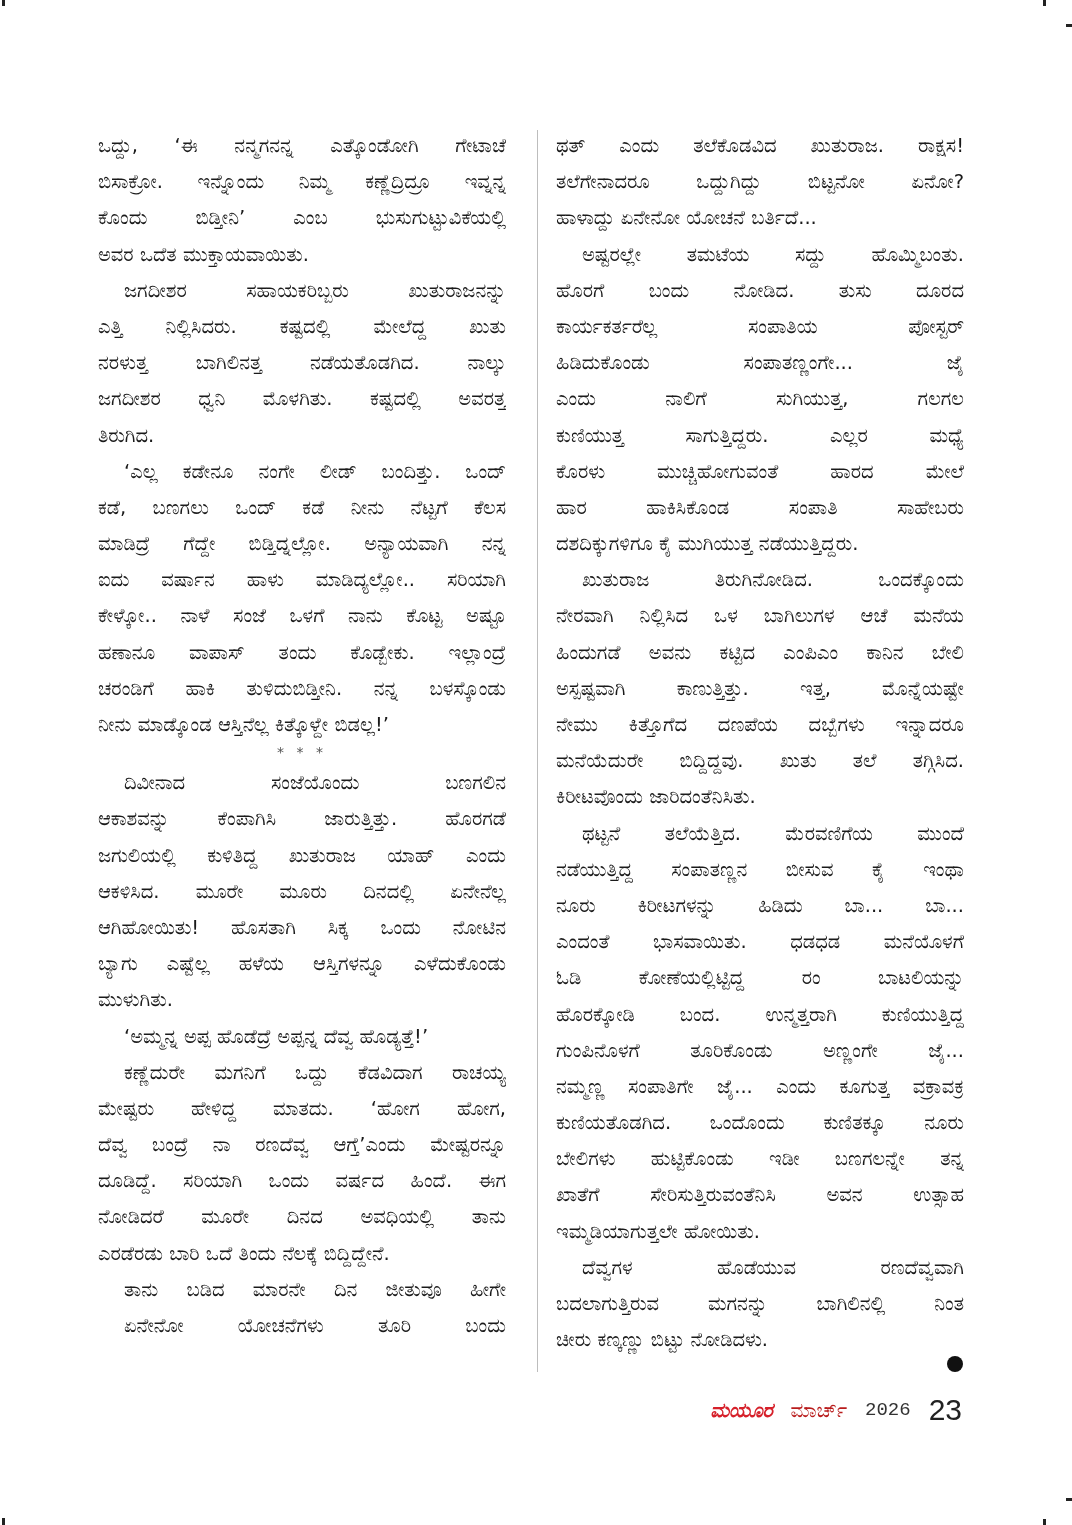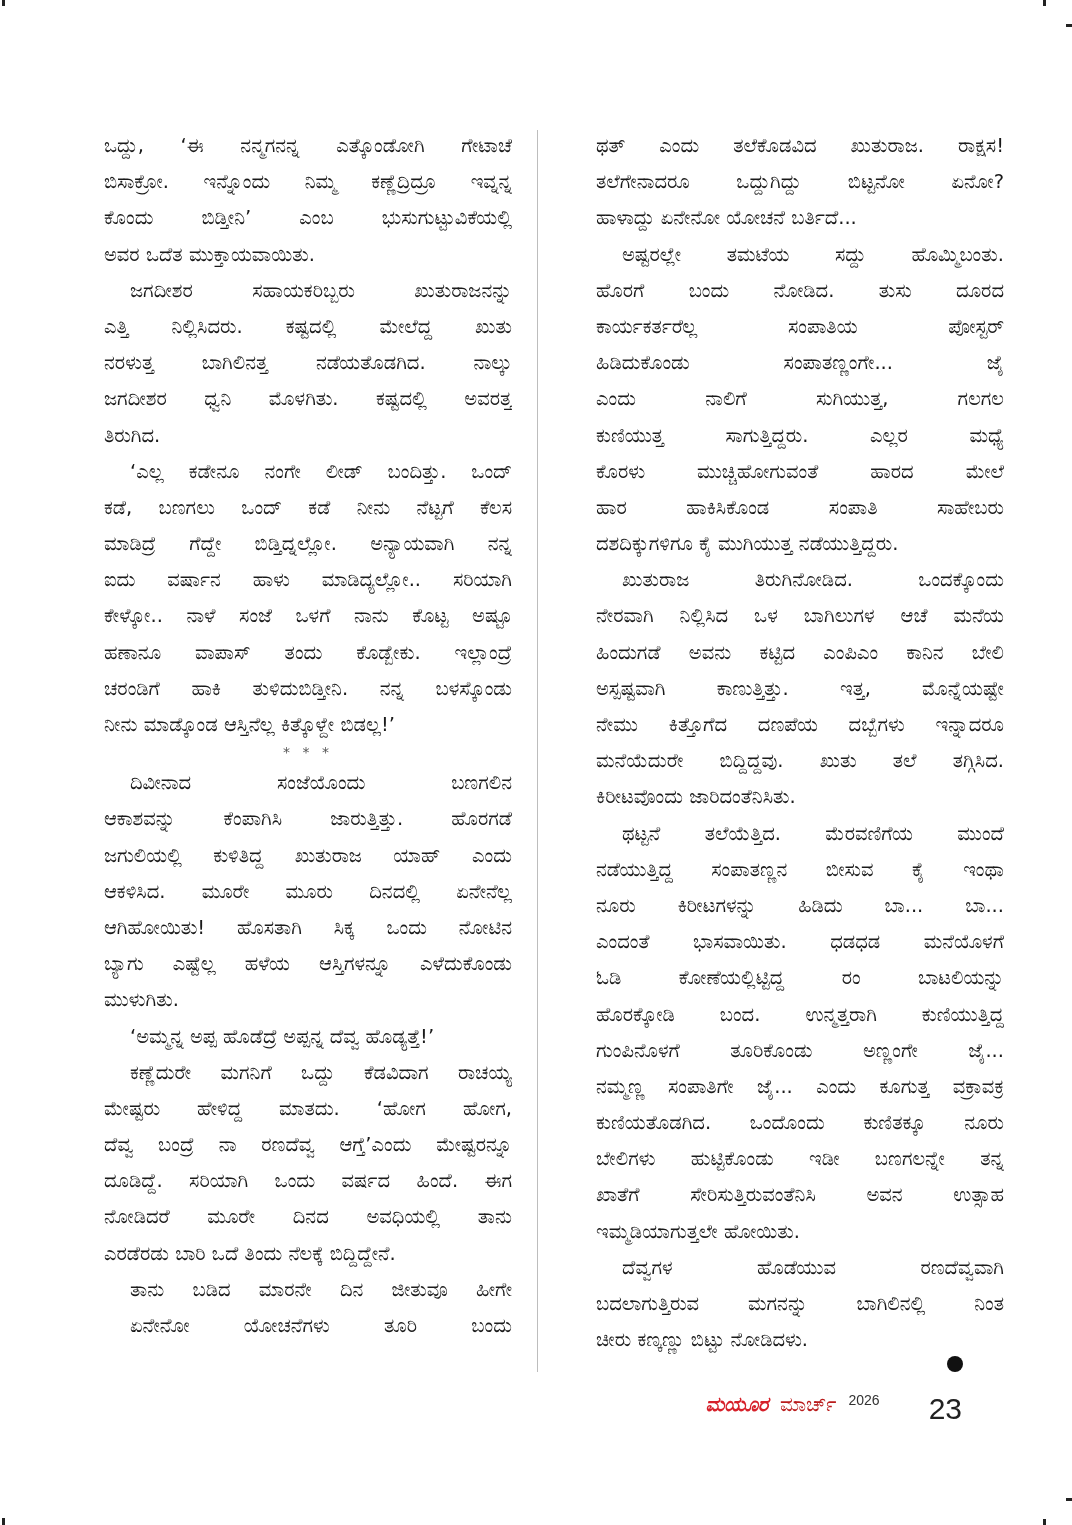--- a/index.html
+++ b/index.html
@@ -2,38 +2,38 @@
 <html><head>
 <meta charset="utf-8">
 <style>
   html, body { margin: 0; padding: 0; background: #ffffff; }
   body { width: 1072px; height: 1525px; position: relative; overflow: hidden;
          font-family: "DejaVu Sans", "Liberation Sans", sans-serif; color: #1a1a1a; }
 
   .crop { position: absolute; background: #222; }
 
   .col { position: absolute; top: 128px; width: 408px; }
-  .col-left { left: 104px; }
-  .col-right { left: 556px; margin-left: 40px; }
+  .col-left { left: 98px; }
+  .col-right { left: 556px; }
 
   .divider { position: absolute; left: 537px; top: 130px; width: 1px; height: 1242px; background: #bdbdbd; }
 
   .line { display: block; height: 36.2px; line-height: 36.2px; font-size: 19.5px;
           white-space: nowrap; text-align: justify; text-align-last: justify; overflow: hidden; }
   .line.last { text-align-last: left; }
   .line.indent { padding-left: 26px; }
   .stars { height: 22px; line-height: 18px; font-size: 14px; text-align: center; text-align-last: center; color: #555; letter-spacing: 4px; }
 
   .end-bullet { position: absolute; left: 947px; top: 1356px; width: 16px; height: 16px; border-radius: 50%; background: #111; }
 
-  .footer { position: absolute; right: 110px; top: 1392px; height: 36px; display: flex; align-items: flex-start; gap: 12px; }
+  .footer { position: absolute; right: 110px; top: 1392px; height: 36px; display: flex; align-items: center; gap: 18px; }
   .footer .brand { color: #d6202a; font-weight: bold; font-size: 20px; font-style: italic; letter-spacing: -0.5px; }
   .footer .month { font-size: 20px; color: #b91c1c; }
-  .footer .year { font-size: 14px; color: #333; font-family: Liberation Sans, sans-serif; }
-  .footer .page { font-size: 30px; color: #222; font-family: "Liberation Sans", sans-serif; margin-left: 37px; }
+  .footer .year { font-size: 19px; color: #333; font-family: Liberation Mono, monospace; }
+  .footer .page { font-size: 30px; color: #222; font-family: "Liberation Sans", sans-serif; }
 </style>
 </head>
 <body>
 
 <div class="crop" style="left:2px;top:0;width:3px;height:6px;"></div>
 <div class="crop" style="left:1043px;top:0;width:3px;height:6px;"></div>
 <div class="crop" style="left:1066px;top:24px;width:6px;height:3px;"></div>
 <div class="crop" style="left:2px;top:1518px;width:3px;height:7px;"></div>
 <div class="crop" style="left:1066px;top:1498px;width:6px;height:3px;"></div>
 <div class="crop" style="left:1043px;top:1519px;width:3px;height:6px;"></div>

